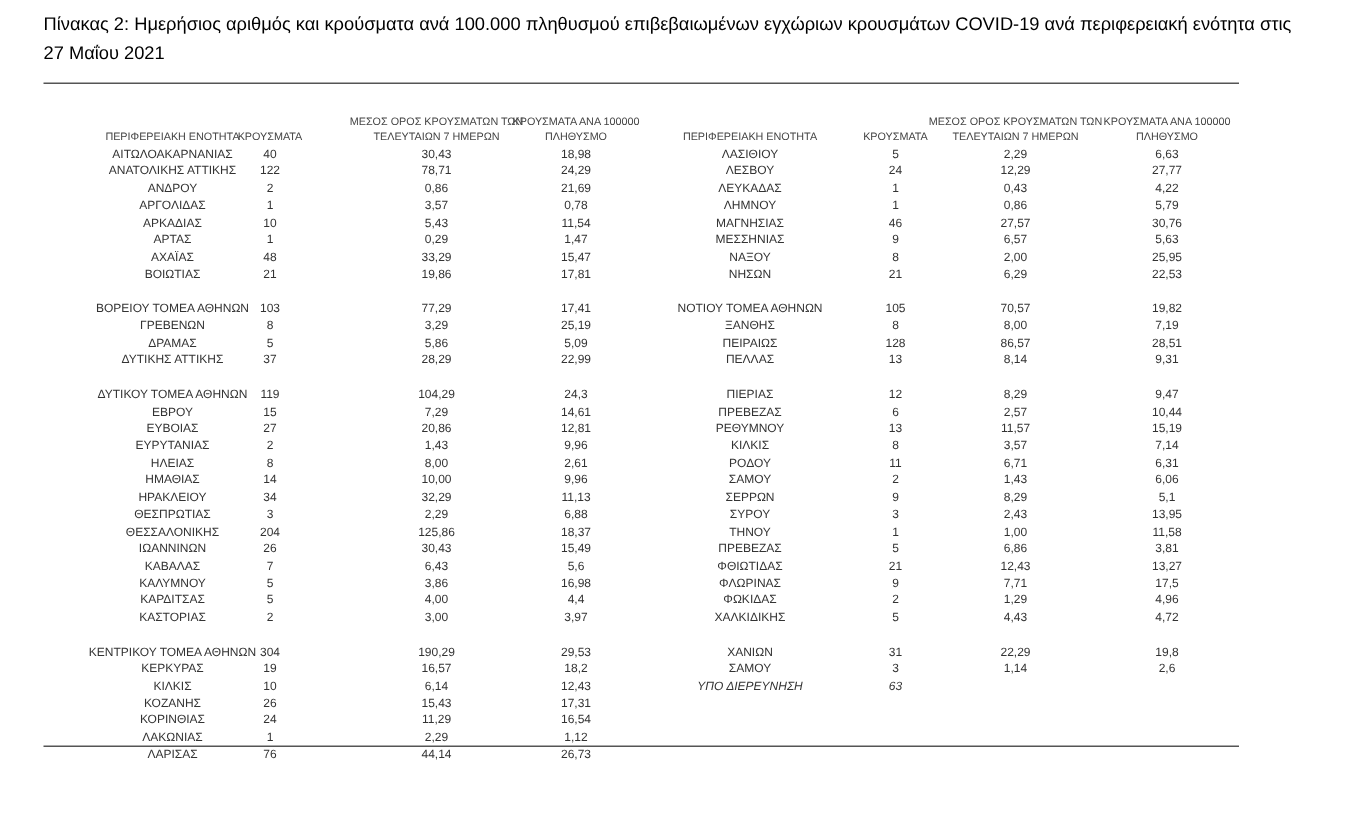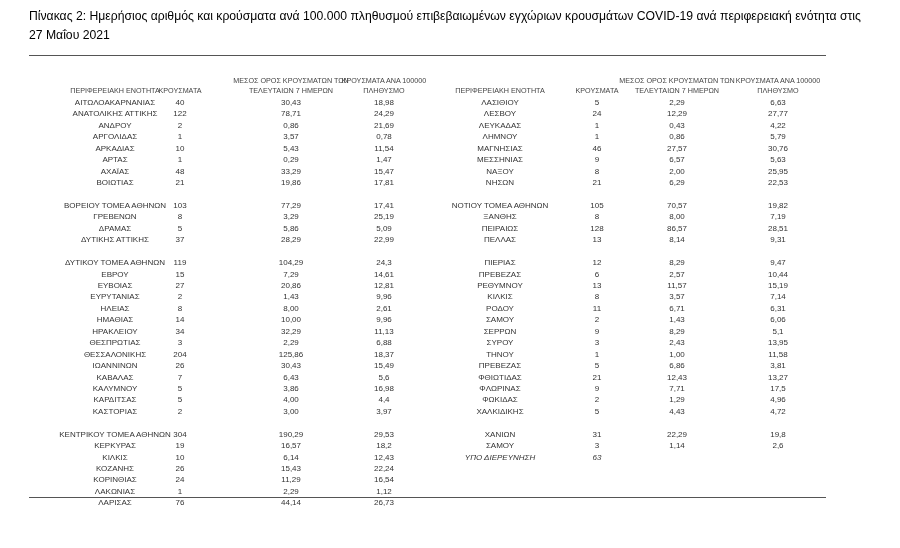--- a/index.html
+++ b/index.html
@@ -214,21 +214,21 @@
       <div class="row">
         <div class="c1">ΚΙΛΚΙΣ</div>
         <div class="c2">10</div>
         <div class="c3">6,14</div>
         <div class="c4">12,43</div>
       </div>
       <div class="row">
         <div class="c1">ΚΟΖΑΝΗΣ</div>
         <div class="c2">26</div>
         <div class="c3">15,43</div>
-        <div class="c4">22,24</div>
+        <div class="c4">17,31</div>
       </div>
       <div class="row">
         <div class="c1">ΚΟΡΙΝΘΙΑΣ</div>
         <div class="c2">24</div>
         <div class="c3">11,29</div>
         <div class="c4">16,54</div>
       </div>
       <div class="row">
         <div class="c1">ΛΑΚΩΝΙΑΣ</div>
         <div class="c2">1</div>

